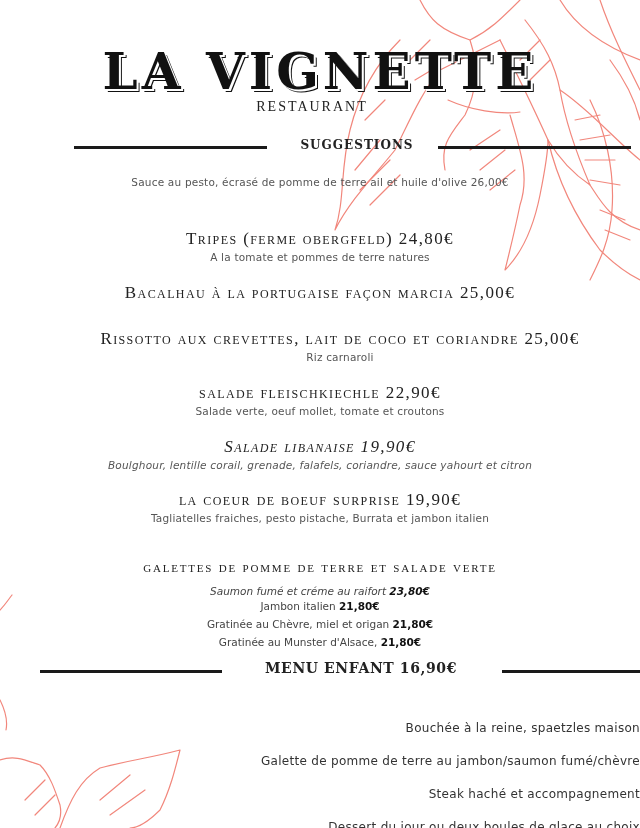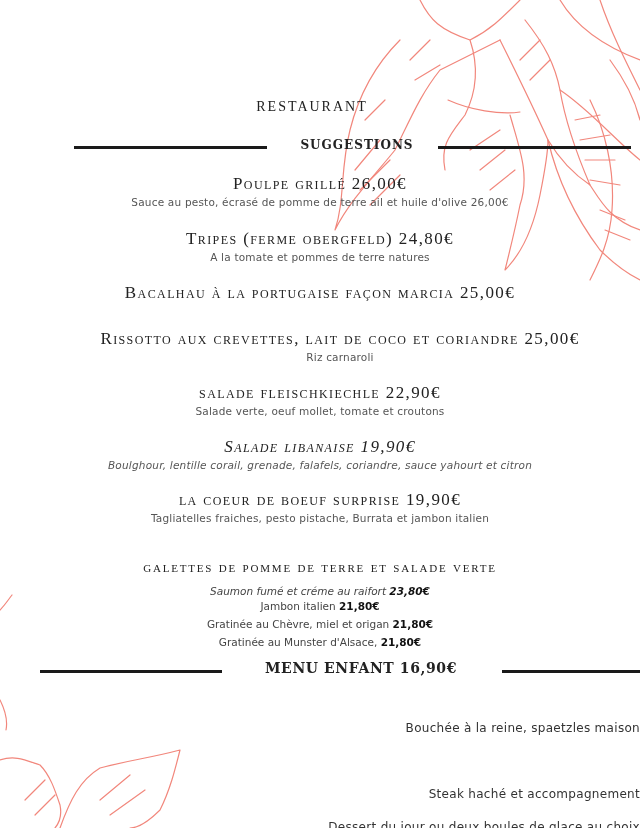--- a/index.html
+++ b/index.html
@@ -48,30 +48,30 @@
     <path d="M0 610 C5 605 8 600 12 595"></path>
     <path d="M0 700 C5 710 8 720 6 730"></path>
     <path d="M0 760 C15 755 25 760 40 765 C50 775 55 790 60 805 C62 815 60 822 55 828"></path>
     <path d="M60 828 C70 800 80 780 100 768 C130 760 150 758 180 750 C175 770 170 790 160 810 C150 820 140 828 130 828"></path>
     <path d="M25 800 L45 780 M35 815 L55 795 M100 800 L130 775 M110 815 L145 790"></path>
   </g>
 </svg>
 
 <div class="content">
 
+  <div class="title">LA VIGNETTE</div>
   <div class="subtitle">RESTAURANT</div>
 
   <div class="divider-row" style="top:137px;">
     <div class="rule" style="left:34px; width:193px; top:9px;"></div>
     <div class="divider-label" style="left:236px; width:162px; font-size:12px; letter-spacing:1px; top:1px;">SUGGESTIONS</div>
     <div class="rule" style="left:398px; width:193px; top:9px;"></div>
   </div>
 
   <div class="dish" style="top:174px;">
-    <div class="dish-name">Poulpe grillé 26,00€</div>
     <div class="dish-desc">Sauce au pesto, écrasé de pomme de terre ail et huile d'olive 26,00€</div>
   </div>
   <div class="dish" style="top:229px;">
     <div class="dish-name">Tripes (ferme obergfeld) 24,80€</div>
     <div class="dish-desc">A la tomate et pommes de terre natures</div>
   </div>
   <div class="dish" style="top:283px;">
     <div class="dish-name">Bacalhau à la portugaise façon marcia 25,00€</div>
   </div>
   <div class="dish" style="top:329px;margin-left:20px;">
@@ -108,18 +108,19 @@
   </div>
 
   <div class="divider-row" style="top:660px;">
     <div class="rule" style="left:0; width:182px; top:10px;"></div>
     <div class="divider-label" style="left:190px; width:262px; font-size:14px; letter-spacing:0.6px; top:0;">MENU ENFANT 16,90€</div>
     <div class="rule" style="left:462px; width:178px; top:10px;"></div>
   </div>
 
   <div class="kids" style="top:697px;">Bouchée à la reine, spaetzles maison</div>
   <div class="kids conn" style="top:714px;">ou</div>
+  <div class="kids" style="top:730px;">Galette de pomme de terre au jambon/saumon fumé/chèvre</div>
   <div class="kids conn" style="top:747px;">ou</div>
   <div class="kids conn" style="top:780px;">et</div>
   <div class="kids" style="top:763px;">Steak haché et accompagnement</div>
   <div class="kids" style="top:796px;">Dessert du jour ou deux boules de glace au choix</div>
 
 </div>
 
 </body></html>

